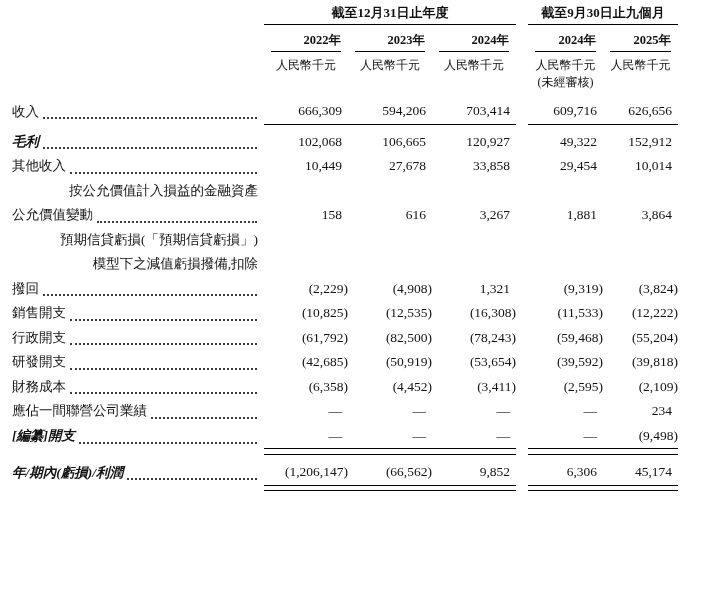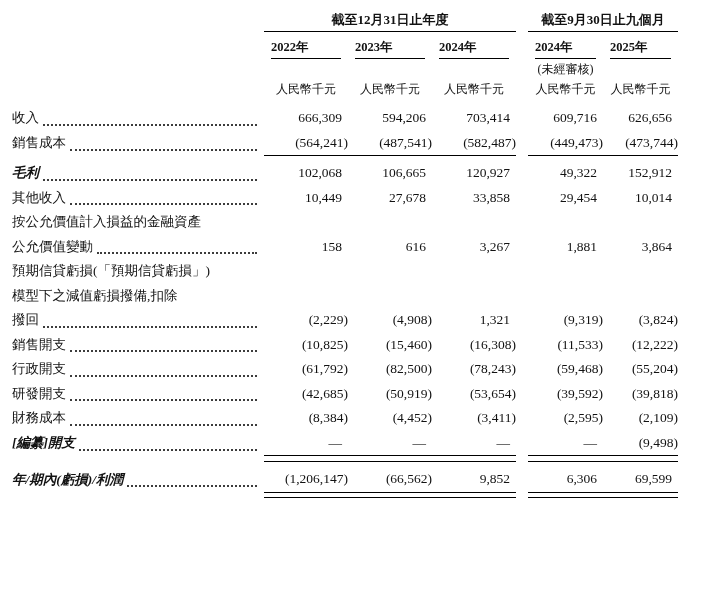--- a/index.html
+++ b/index.html
@@ -1,37 +1,37 @@
 <!DOCTYPE html>
 <html><head>
 <meta charset="utf-8">
 <style>
   html, body { margin: 0; padding: 0; background: #ffffff; }
   body {
     width: 703px; height: 589px; overflow: hidden;
     font-family: "Liberation Serif", "DejaVu Serif", serif;
     color: #121212;
   }
-  .page { box-sizing: border-box; width: 703px; height: 589px; padding: 12px 25px 0 12px; }
+  .page { box-sizing: border-box; width: 703px; height: 589px; padding: 5px 25px 0 12px; }
   table { border-collapse: collapse; table-layout: fixed; white-space: nowrap; }
   td { padding: 0; vertical-align: bottom; font-size: 13.5px; }
 
   
   .grph { border-bottom: 1px solid #000; padding-bottom: 4px; }
   .grp  { text-align: center; font-weight: bold; font-size: 13px; line-height: 15px; }
   .yrline { border-bottom: 1px solid #000; margin: 0 7px; padding: 8px 0 4px;
-            text-align: left; font-weight: bold; font-size: 12.5px; line-height: 14px; }
+            text-align: right; font-weight: bold; font-size: 12.5px; line-height: 14px; }
   .unit  { text-align: center; font-size: 12px; line-height: 14px; padding-top: 6px; }
   .unaud { text-align: center; font-size: 12px; line-height: 14px; padding-top: 3px; }
 
   
   tbody td { line-height: 24.5px; }
   tr.first td { padding-top: 10px; }
   .lbl { padding-right: 6px; }
-  .lbl-line { display: flex; }
+  .lbl-line { display: flex; justify-content: flex-end; }
   .leader { flex: 1 1 auto; align-self: flex-end; height: 0;
             border-bottom: 2px dotted #3c3c3c; margin: 0 1px 5px 4px; min-width: 10px; }
   .bold .txt { font-weight: bold; font-style: italic; }
   .num { text-align: right; }
   .val.pos { padding-right: 6px; }
 
   
   tr.rule-row td { line-height: 0; height: 5px; }
   tr.rule-row td.rl { border-top: 1px solid #000; }
   tr.rule-row.double td { height: 4px; }
@@ -76,78 +76,64 @@
         <td></td>
         <td>
             <div class="yrline">2024年</div>
           </td>
         <td>
             <div class="yrline">2025年</div>
           </td>
       </tr>
       <tr>
         <td></td>
-          <td></td>
-          <td></td>
-          <td></td>
-        <td></td>
-        <td>
-            <div class="unaud">(未經審核)</div>
-          </td>
-        <td></td>
+        <td>
+            <div class="unit">人民幣千元</div>
+          </td>
+        <td>
+            <div class="unit">人民幣千元</div>
+          </td>
+        <td>
+            <div class="unit">人民幣千元</div>
+          </td>
+        <td></td>
+        <td>
+            <div class="unit">人民幣千元</div>
+          </td>
+        <td>
+            <div class="unit">人民幣千元</div>
+          </td>
       </tr>
       <tr>
         <td></td>
-        <td>
-            <div class="unit">人民幣千元</div>
-          </td>
-        <td>
-            <div class="unit">人民幣千元</div>
-          </td>
-        <td>
-            <div class="unit">人民幣千元</div>
-          </td>
-        <td></td>
-        <td>
-            <div class="unit">人民幣千元</div>
-          </td>
-        <td>
-            <div class="unit">人民幣千元</div>
-          </td>
+          <td></td>
+          <td></td>
+          <td></td>
+        <td></td>
+        <td>
+            <div class="unaud">(未經審核)</div>
+          </td>
+        <td></td>
       </tr>
     </thead>
     <tbody id="tbody">
         <tr class="first">
           <td class="lbl">
             <div class="lbl-line">
               <span class="txt">收入</span>
               <span class="leader"></span>
             </div>
           </td>
           <td class="num"><span class="val pos">666,309</span></td>
           <td class="num"><span class="val pos">594,206</span></td>
           <td class="num"><span class="val pos">703,414</span></td>
           <td></td>
           <td class="num"><span class="val pos">609,716</span></td>
           <td class="num"><span class="val pos">626,656</span></td>
         </tr>
-        <tr class="">
-          <td class="lbl">
-            <div class="lbl-line">
-              <span class="txt">銷售成本</span>
-              <span class="leader"></span>
-            </div>
-          </td>
-          <td class="num"><span class="val paren">(564,241)</span></td>
-          <td class="num"><span class="val paren">(487,541)</span></td>
-          <td class="num"><span class="val paren">(582,487)</span></td>
-          <td></td>
-          <td class="num"><span class="val paren">(449,473)</span></td>
-          <td class="num"><span class="val paren">(473,744)</span></td>
-        </tr>
         <tr class="rule-row single">
           <td></td>
           <td colspan="3" class="rl"></td>
           <td></td>
           <td colspan="2" class="rl"></td>
         </tr>
         <tr class="bold ">
           <td class="lbl">
             <div class="lbl-line">
               <span class="txt">毛利</span>
@@ -213,21 +199,21 @@
           <td class="num"><span class="val paren">(3,824)</span></td>
         </tr>
         <tr class="">
           <td class="lbl">
             <div class="lbl-line">
               <span class="txt">銷售開支</span>
               <span class="leader"></span>
             </div>
           </td>
           <td class="num"><span class="val paren">(10,825)</span></td>
-          <td class="num"><span class="val paren">(15,460)</span></td>
+          <td class="num"><span class="val paren">(12,535)</span></td>
           <td class="num"><span class="val paren">(16,308)</span></td>
           <td></td>
           <td class="num"><span class="val paren">(11,533)</span></td>
           <td class="num"><span class="val paren">(12,222)</span></td>
         </tr>
         <tr class="">
           <td class="lbl">
             <div class="lbl-line">
               <span class="txt">行政開支</span>
               <span class="leader"></span>
@@ -254,26 +240,40 @@
           <td class="num"><span class="val paren">(39,592)</span></td>
           <td class="num"><span class="val paren">(39,818)</span></td>
         </tr>
         <tr class="">
           <td class="lbl">
             <div class="lbl-line">
               <span class="txt">財務成本</span>
               <span class="leader"></span>
             </div>
           </td>
-          <td class="num"><span class="val paren">(8,384)</span></td>
+          <td class="num"><span class="val paren">(6,358)</span></td>
           <td class="num"><span class="val paren">(4,452)</span></td>
           <td class="num"><span class="val paren">(3,411)</span></td>
           <td></td>
           <td class="num"><span class="val paren">(2,595)</span></td>
           <td class="num"><span class="val paren">(2,109)</span></td>
+        </tr>
+        <tr class="">
+          <td class="lbl">
+            <div class="lbl-line">
+              <span class="txt">應佔一間聯營公司業績</span>
+              <span class="leader"></span>
+            </div>
+          </td>
+          <td class="num"><span class="val pos">—</span></td>
+          <td class="num"><span class="val pos">—</span></td>
+          <td class="num"><span class="val pos">—</span></td>
+          <td></td>
+          <td class="num"><span class="val pos">—</span></td>
+          <td class="num"><span class="val pos">234</span></td>
         </tr>
         <tr class="bold ">
           <td class="lbl">
             <div class="lbl-line">
               <span class="txt">[編纂]開支</span>
               <span class="leader"></span>
             </div>
           </td>
           <td class="num"><span class="val pos">—</span></td>
           <td class="num"><span class="val pos">—</span></td>
@@ -299,21 +299,21 @@
             <div class="lbl-line">
               <span class="txt">年/期內(虧損)/利潤</span>
               <span class="leader"></span>
             </div>
           </td>
           <td class="num"><span class="val paren">(1,206,147)</span></td>
           <td class="num"><span class="val paren">(66,562)</span></td>
           <td class="num"><span class="val pos">9,852</span></td>
           <td></td>
           <td class="num"><span class="val pos">6,306</span></td>
-          <td class="num"><span class="val pos">69,599</span></td>
+          <td class="num"><span class="val pos">45,174</span></td>
         </tr>
         <tr class="rule-row double">
           <td></td>
           <td colspan="3" class="rl"></td>
           <td></td>
           <td colspan="2" class="rl"></td>
         </tr>
       </tbody>
   </table>
 </div>

